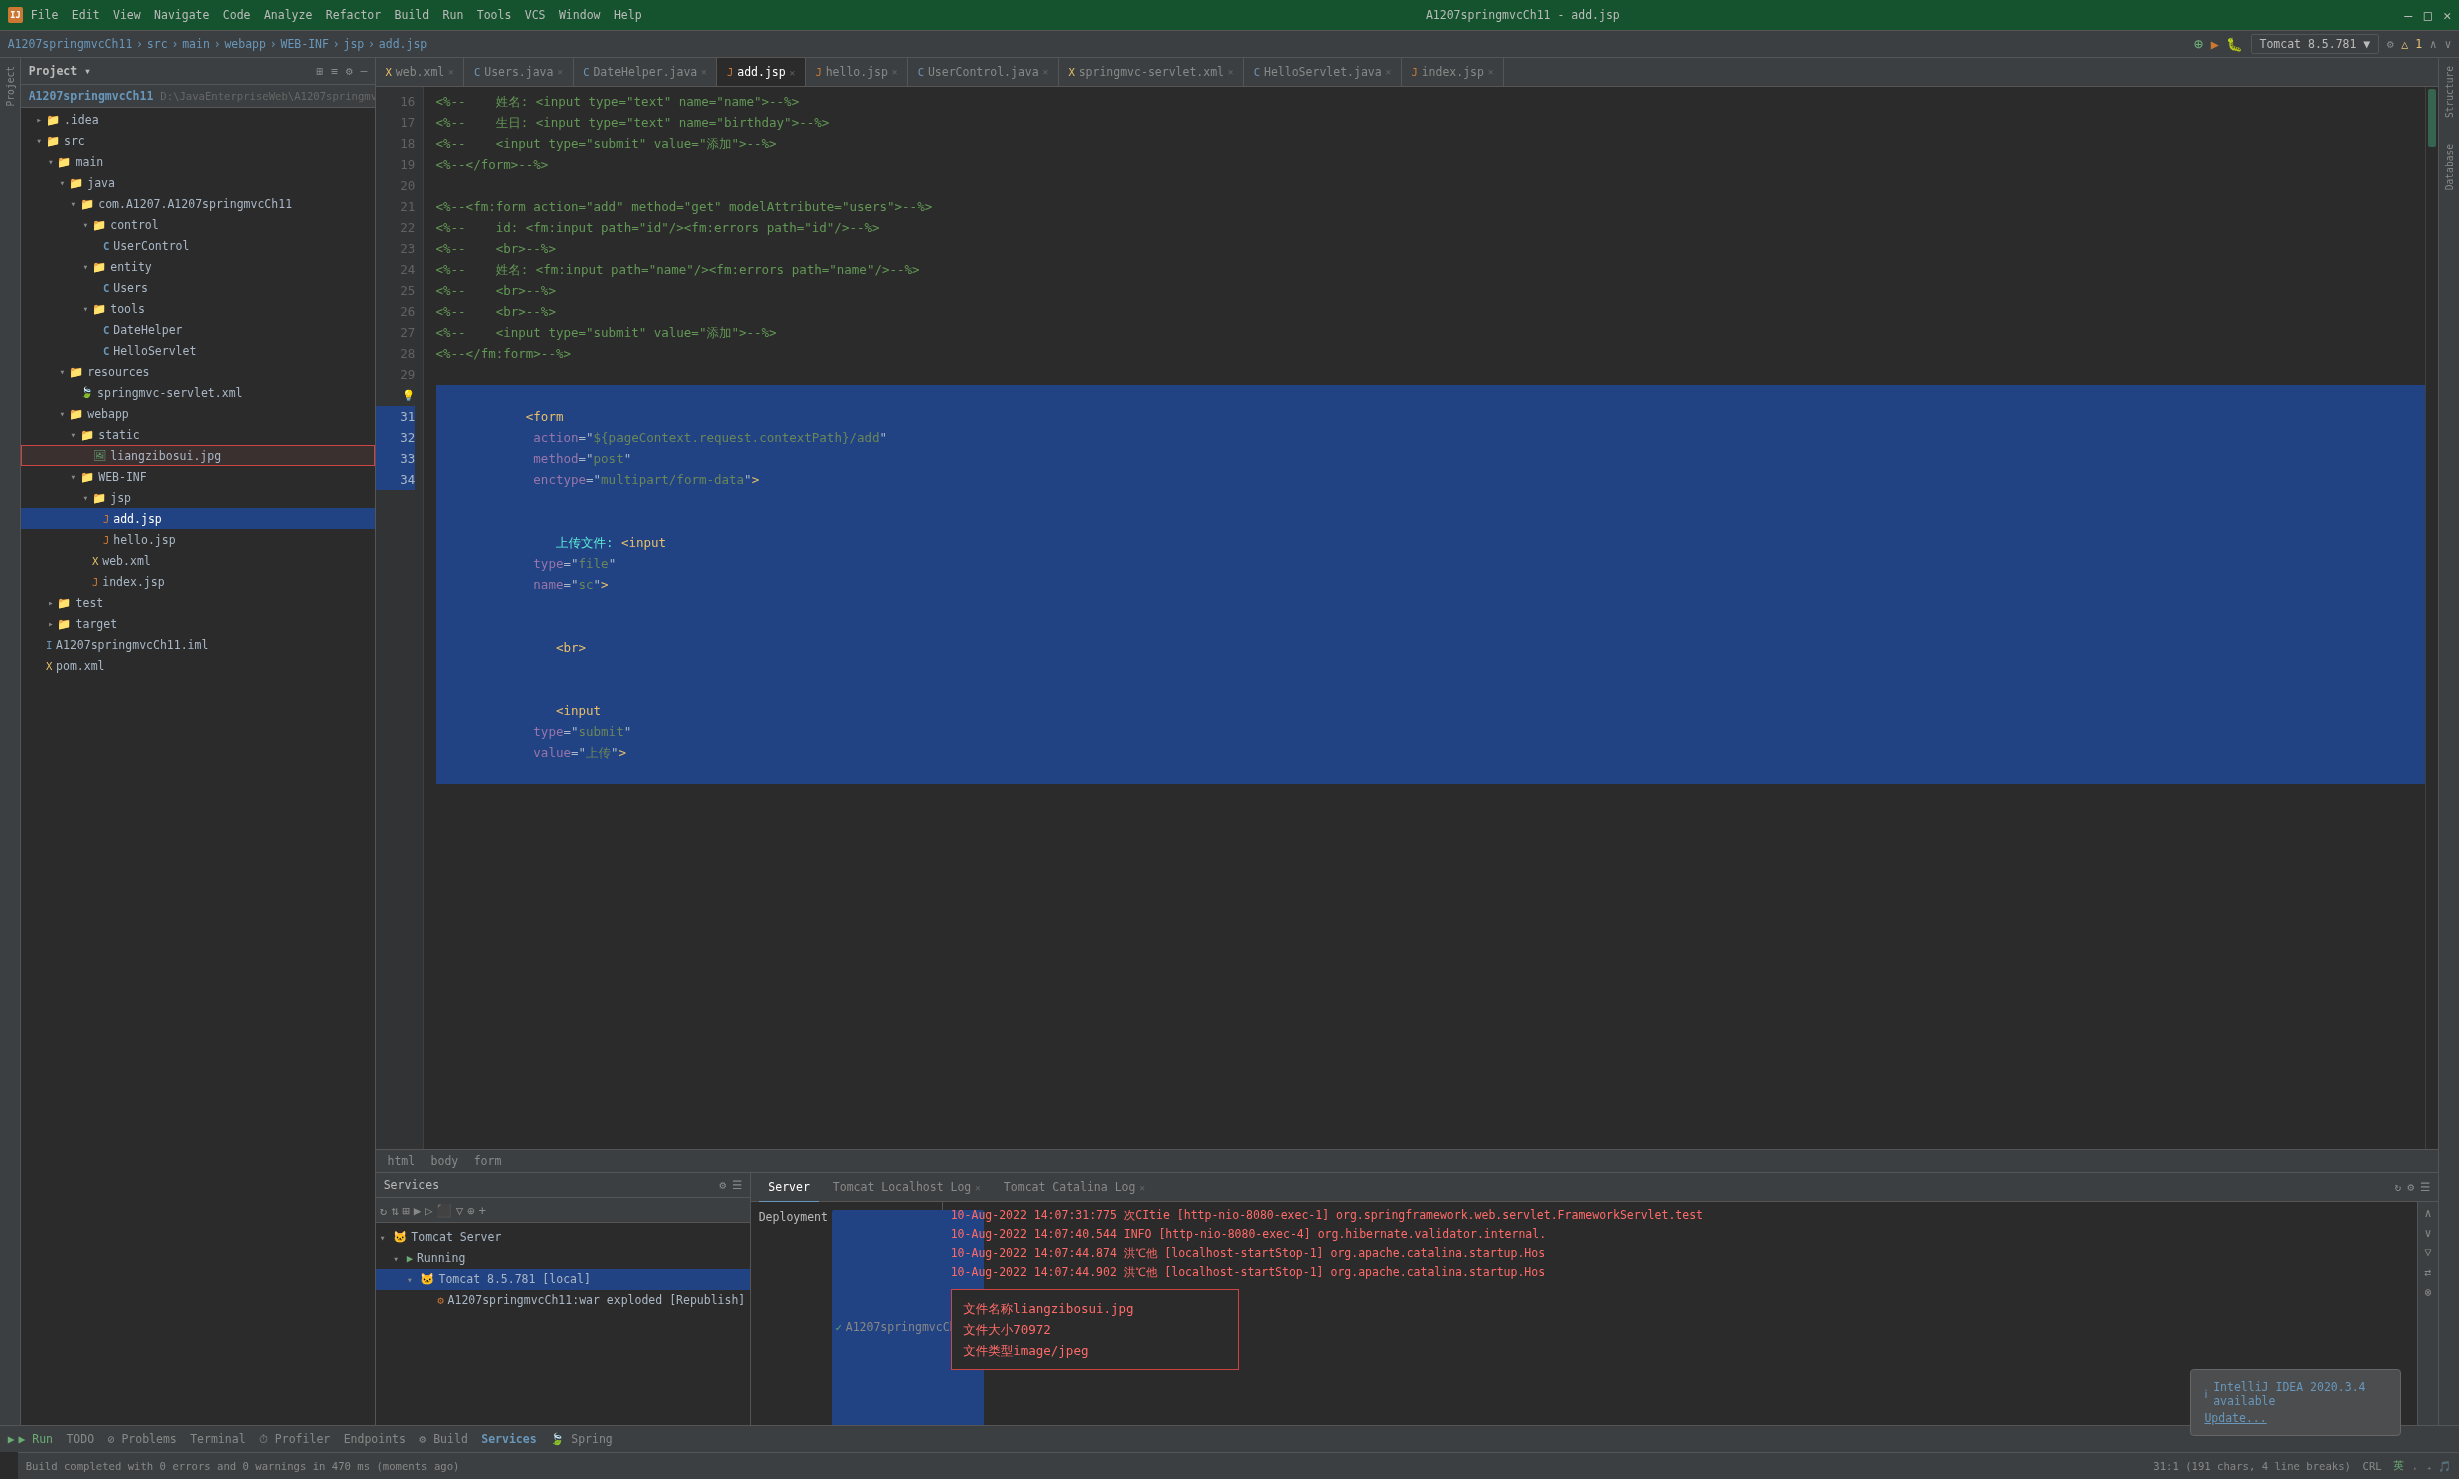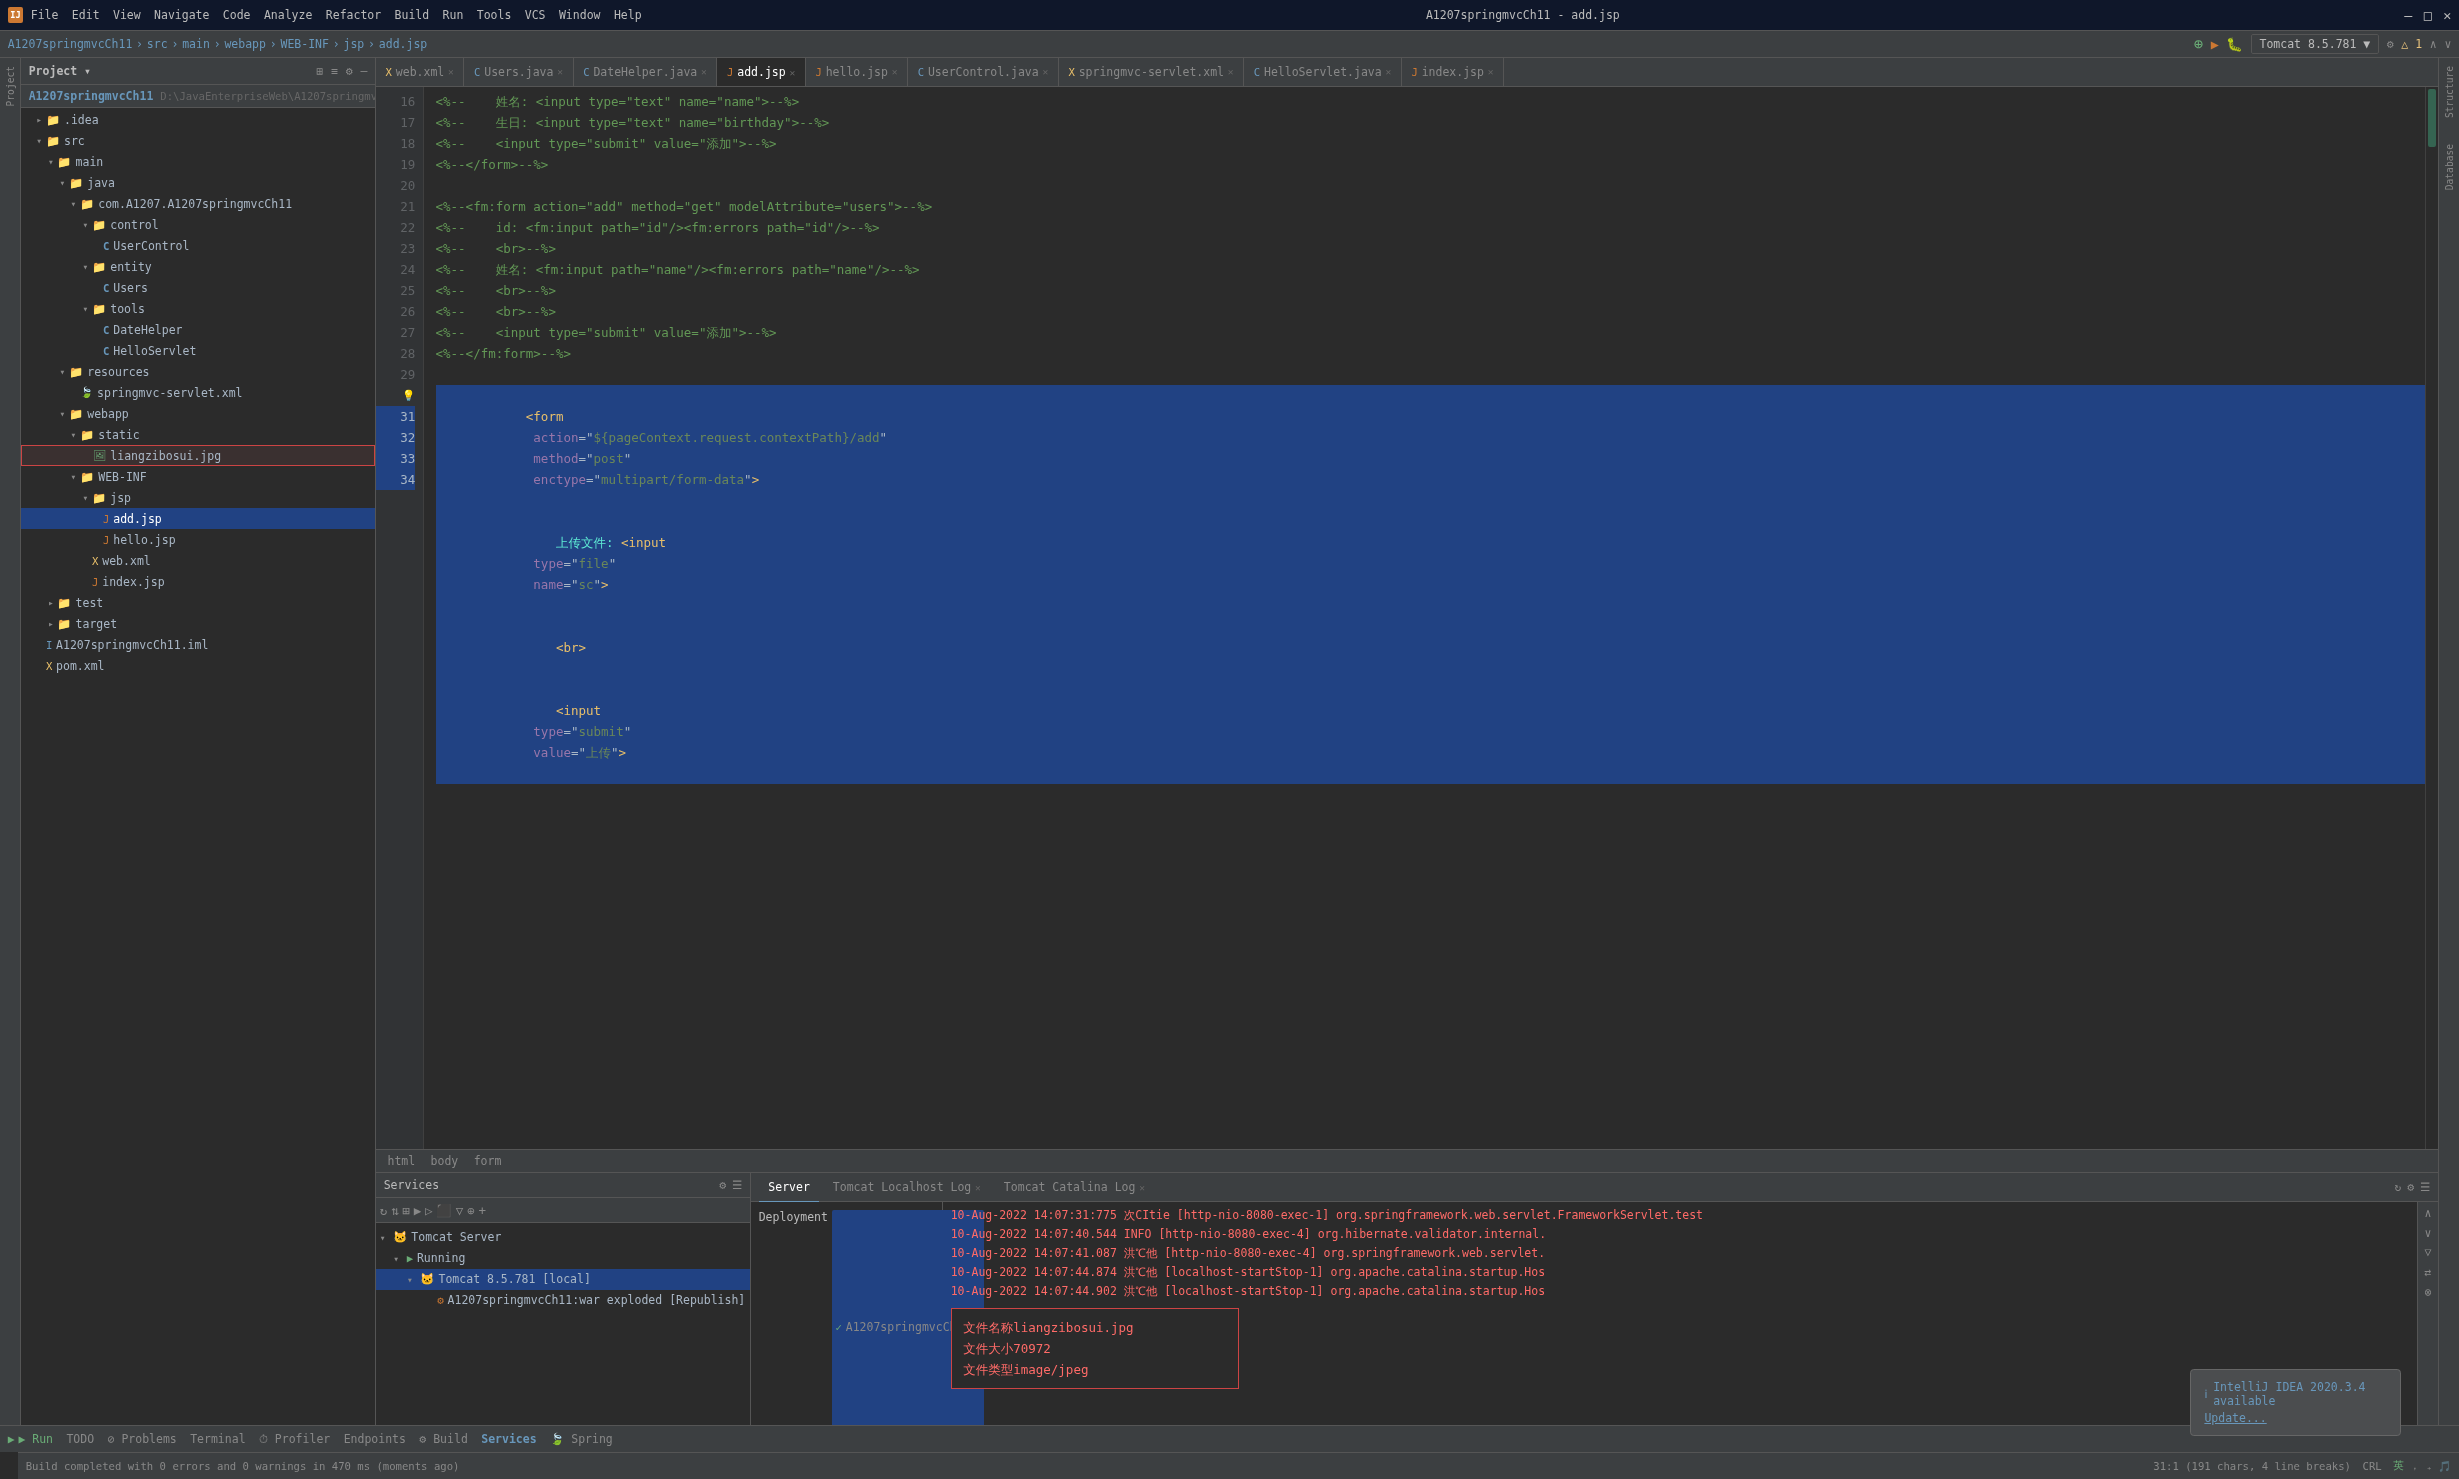--- a/index.html
+++ b/index.html
@@ -1,19 +1,19 @@
 <!DOCTYPE html>
 <html><head>
   <meta charset="utf-8">
   <style>
     * { margin: 0; padding: 0; box-sizing: border-box; }
     body { font-family: 'Consolas', 'Monaco', monospace; background: #2b2b2b; color: #a9b7c6; font-size: 11.5px; overflow: hidden; width: 2459px; height: 1479px; }
 
     
-    #title-bar { background: #0f172a; height: 31px; display: flex; align-items: center; padding: 0 7.7px; border-bottom: 1px solid #555; }
+    #title-bar { background: #14532d; height: 31px; display: flex; align-items: center; padding: 0 7.7px; border-bottom: 1px solid #555; }
 
     
     #breadcrumb { background: #3c3f41; height: 27px; display: flex; align-items: center; padding: 0 7.7px; border-bottom: 1px solid #555; font-size: 11.5px; color: #888; gap: 3.8px; }
     #breadcrumb span { color: #6897bb; }
 
     
     #main { display: flex; height: calc(1479px - 58px); }
 
     
     #sidebar-icons { width: 21px; background: #3c3f41; border-right: 1px solid #555; display: flex; flex-direction: column; align-items: center; padding-top: 7.7px; gap: 5.8px; }
@@ -501,21 +501,20 @@
                 <div style="display:flex;align-items:center;gap:3.8px;padding:1.9px 3.8px;background:#214283;border-radius:1.9px;">
                   <span style="color:#6aac76;font-size:10.6px;">✓</span>
                   <span>A1207springmvcCh11</span>
                   <span style="margin-left:auto;color:#888;font-size:10.6px;cursor:pointer;">↻</span>
                 </div>
               </div>
 
               <div style="flex:1;padding:3.8px 7.7px;overflow-y:auto;font-size:11.5px;line-height:19px;font-family:Consolas,Monaco,monospace;">
                 <div style="color:#ff6b68;white-space:nowrap;overflow:hidden;text-overflow:ellipsis;">10-Aug-2022 14:07:31:775 次CItie [http-nio-8080-exec-1] org.springframework.web.servlet.FrameworkServlet.test</div>
                 <div style="color:#ff6b68;white-space:nowrap;overflow:hidden;text-overflow:ellipsis;">10-Aug-2022 14:07:40.544 INFO [http-nio-8080-exec-4] org.hibernate.validator.internal.</div>
-                <div style="color:#ff6b68;white-space:nowrap;overflow:hidden;text-overflow:ellipsis;">10-Aug-2022 14:07:41.087 洪℃他 [http-nio-8080-exec-4] org.springframework.web.servlet.</div>
                 <div style="color:#ff6b68;white-space:nowrap;overflow:hidden;text-overflow:ellipsis;">10-Aug-2022 14:07:44.874 洪℃他 [localhost-startStop-1] org.apache.catalina.startup.Hos</div>
                 <div style="color:#ff6b68;white-space:nowrap;overflow:hidden;text-overflow:ellipsis;">10-Aug-2022 14:07:44.902 洪℃他 [localhost-startStop-1] org.apache.catalina.startup.Hos</div>
 
                 
                 <div style="margin-top:7.7px;border:1.9px solid #cc4444;background:#2b2b2b;padding:7.7px 11.5px;font-size:12.5px;color:#ff6b68;line-height:21px;display:inline-block;min-width:288px;">
                   <div>
                     <span>文件名称</span><span>liangzibosui.jpg</span>
                   </div>
                   <div>
                     <span>文件大小</span><span>70972</span>

